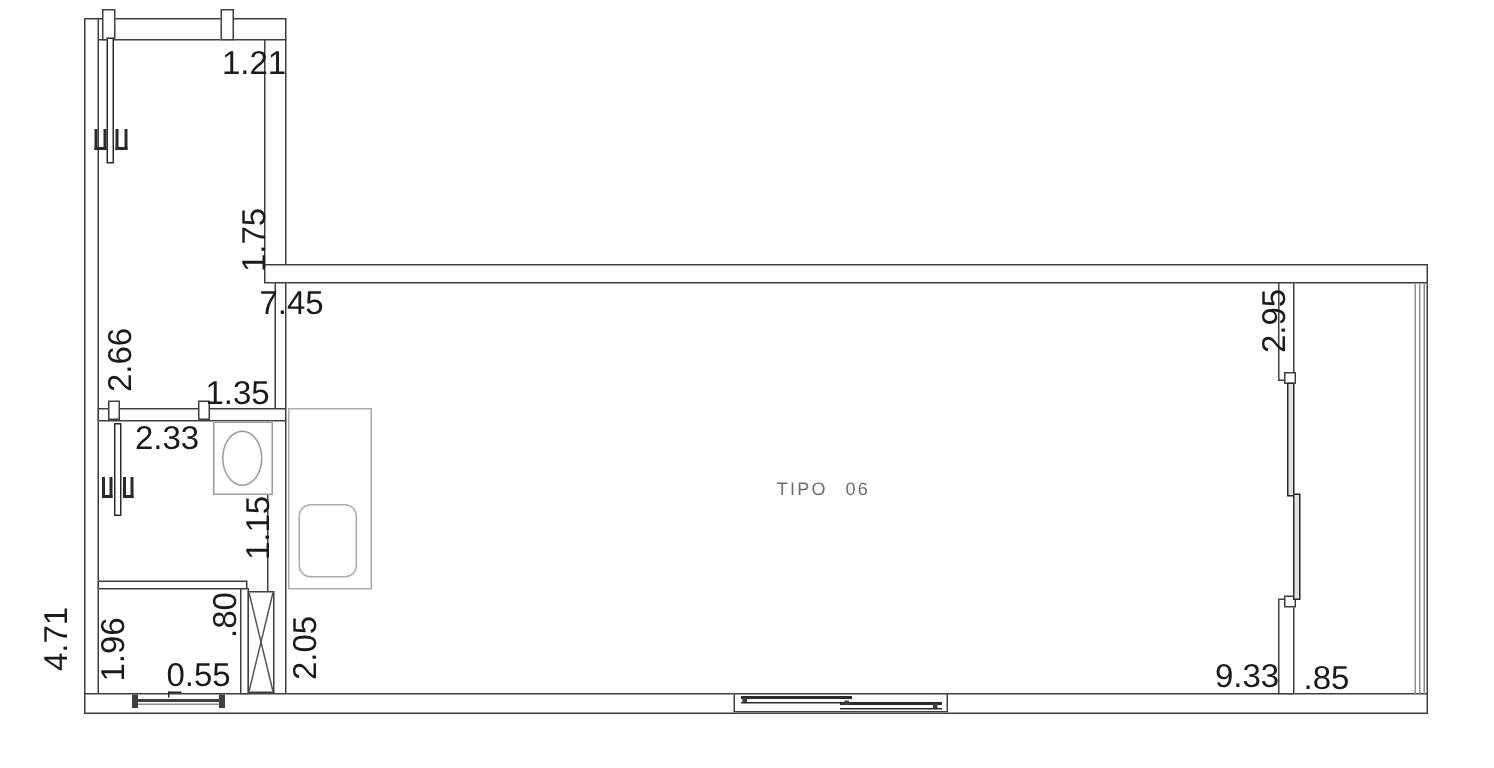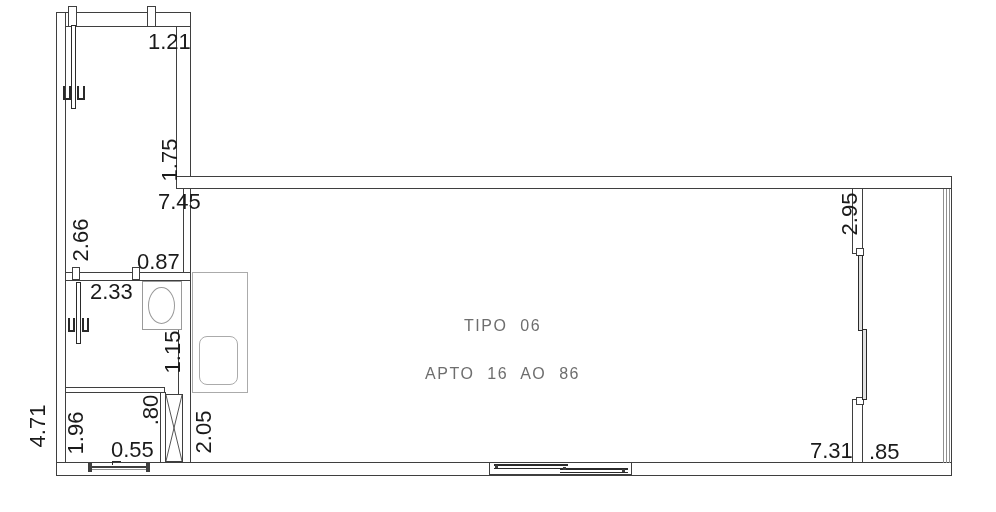--- a/index.html
+++ b/index.html
@@ -9,21 +9,21 @@
   .line{position:absolute;background:var(--wall,#3f3f3f);}
   .glaze{position:absolute;background:#8f8f8f;}
   .fixture{position:absolute;box-sizing:border-box;border:1px solid var(--fixture,#ababab);background:var(--bg,#fff);}
   .door-panel{position:absolute;box-sizing:border-box;border:1px solid var(--door,#2a2a2a);background:#e2e2e2;}
   .handle{position:absolute;box-sizing:border-box;border:2px solid var(--door,#2a2a2a);border-top:none;background:transparent;}
   .notch{position:absolute;box-sizing:border-box;border-left:1px solid var(--door,#2a2a2a);border-top:1px solid var(--door,#2a2a2a);}
   .winbar{position:absolute;box-sizing:border-box;height:5px;border-top:2px solid var(--door,#2a2a2a);border-bottom:1px solid var(--door,#2a2a2a);background:#fff;}
   .shaft{position:absolute;box-sizing:border-box;border:1px solid var(--wall,#3f3f3f);background:#fff;}
   .dim{position:absolute;font-size:22px;line-height:25px;color:var(--dimtext,#1a1a1a);white-space:pre;}
   .dim.v{transform:translate(-50%,-50%) rotate(-90deg);}
-  .title{position:absolute;text-align:center;font-size:16px;line-height:16px;
+  .title{position:absolute;text-align:left;font-size:12px;line-height:16px;
          letter-spacing:1.5px;word-spacing:7px;color:var(--labeltext,#6e6e6e);white-space:pre;}
 </style>
 </head>
 <body>
 
 <div class="plan">
 
   <div class="wall" style="left:56px;top:12px;width:135px;height:15px"></div>
   <div class="wall" style="left:56px;top:12px;width:10px;height:464px"></div>
   <div class="wall" style="left:176px;top:26px;width:15px;height:151px"></div>
@@ -78,34 +78,33 @@
   <div class="fixture" style="left:142px;top:281px;width:40px;height:49px;border-color:#9a9a9a"></div>
   <div class="fixture" style="left:148px;top:287px;width:27px;height:37px;border-radius:50%;border-color:#9a9a9a"></div>
   <div class="shaft" style="left:165px;top:394px;width:18px;height:68px">
     <svg width="16" height="66" style="display:block">
       <line x1="0" y1="0" x2="16" y2="66" stroke="#555" stroke-width="1"></line>
       <line x1="16" y1="0" x2="0" y2="66" stroke="#555" stroke-width="1"></line>
     </svg>
   </div>
 
   <div class="dim" style="left:148px;top:29px">1.21</div>
-  <div class="dim" style="left:158px;top:189px">7.45</div>
-  <div class="dim" style="left:137px;top:249px">0.87</div>
+  <div class="dim" style="left:173px;top:189px">7.45</div>
+  <div class="dim" style="left:137px;top:249px">1.35</div>
   <div class="dim" style="left:90px;top:279px">2.33</div>
   <div class="dim" style="left:111px;top:437px">0.55</div>
-  <div class="dim" style="left:810px;top:438px">7.31</div>
+  <div class="dim" style="left:810px;top:438px">9.33</div>
   <div class="dim" style="left:869px;top:439px">.85</div>
 
   <div class="dim v" style="left:169px;top:160px">1.75</div>
   <div class="dim v" style="left:80px;top:240px">2.66</div>
   <div class="dim v" style="left:172px;top:352px">1.15</div>
   <div class="dim v" style="left:150px;top:410px">.80</div>
   <div class="dim v" style="left:75px;top:433px">1.96</div>
   <div class="dim v" style="left:203px;top:432px">2.05</div>
   <div class="dim v" style="left:37px;top:426px">4.71</div>
   <div class="dim v" style="left:849px;top:214px">2.95</div>
 
   <div class="title" style="right:416px;top:286px">
     <div>TIPO 06</div>
-    <div>APTO 16 AO 86</div>
   </div>
 
 </div>
 
 </body></html>

